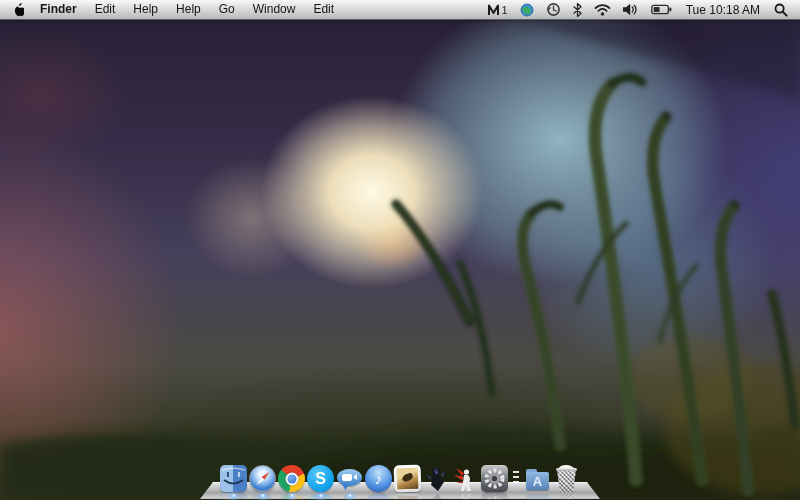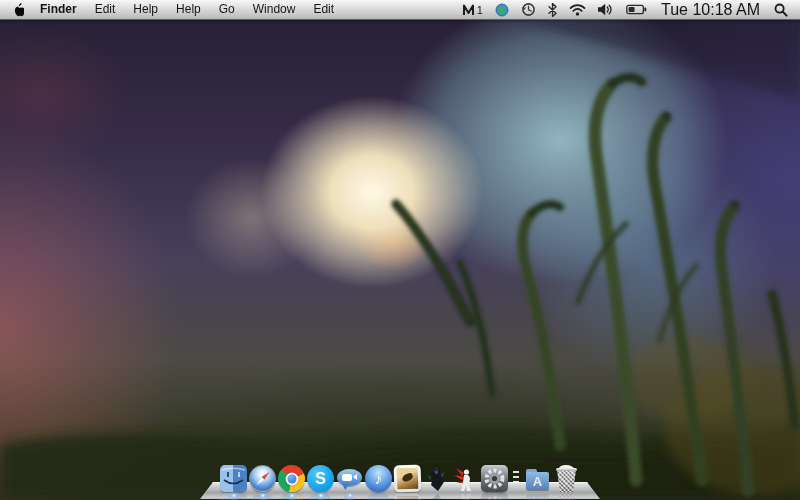--- a/index.html
+++ b/index.html
@@ -28,21 +28,21 @@
     border-bottom:1px solid #5f5f5f;box-shadow:0 1px 3px rgba(0,0,0,.35);
     display:flex;align-items:flex-end;font-size:12px;color:#151515;}
   .mb-left{display:flex;align-items:center;height:19px;}
   .mb-item{padding:0 9px;line-height:19px;white-space:nowrap;cursor:default;}
   .mb-apple{padding:0 7px 0 12px;display:flex;align-items:center;}
   .mb-app{font-weight:bold;}
   .mb-right{margin-left:auto;display:flex;align-items:center;height:19px;padding-right:6px;}
   .st{display:flex;align-items:center;padding:0 6px;height:19px;}
   .st svg{display:block;}
   .badge-count{font-size:11px;margin-left:2px;color:#222;}
-  .mb-clock{font-size:16px;padding:0 8px;}
+  .mb-clock{font-size:12px;padding:0 8px;}
 
   
   .dock{position:absolute;bottom:1px;left:50%;transform:translateX(-50%);z-index:20;}
   .shelf{position:absolute;left:0;right:0;bottom:0;height:16px;
     background:linear-gradient(#e3e4e6,#bcbdbf 40%,#a2a3a5 60%,#cfd0d2 92%,#aeb0b2);
     clip-path:polygon(13px 0,calc(100% - 13px) 0,100% 100%,0 100%);
     border-top:1px solid rgba(255,255,255,.85);
     box-shadow:0 -2px 6px rgba(0,0,0,.25);}
   .dock-row{position:relative;display:flex;align-items:flex-end;gap:2px;padding:0 20px 7px;}
   .dock-item{position:relative;width:27px;}

